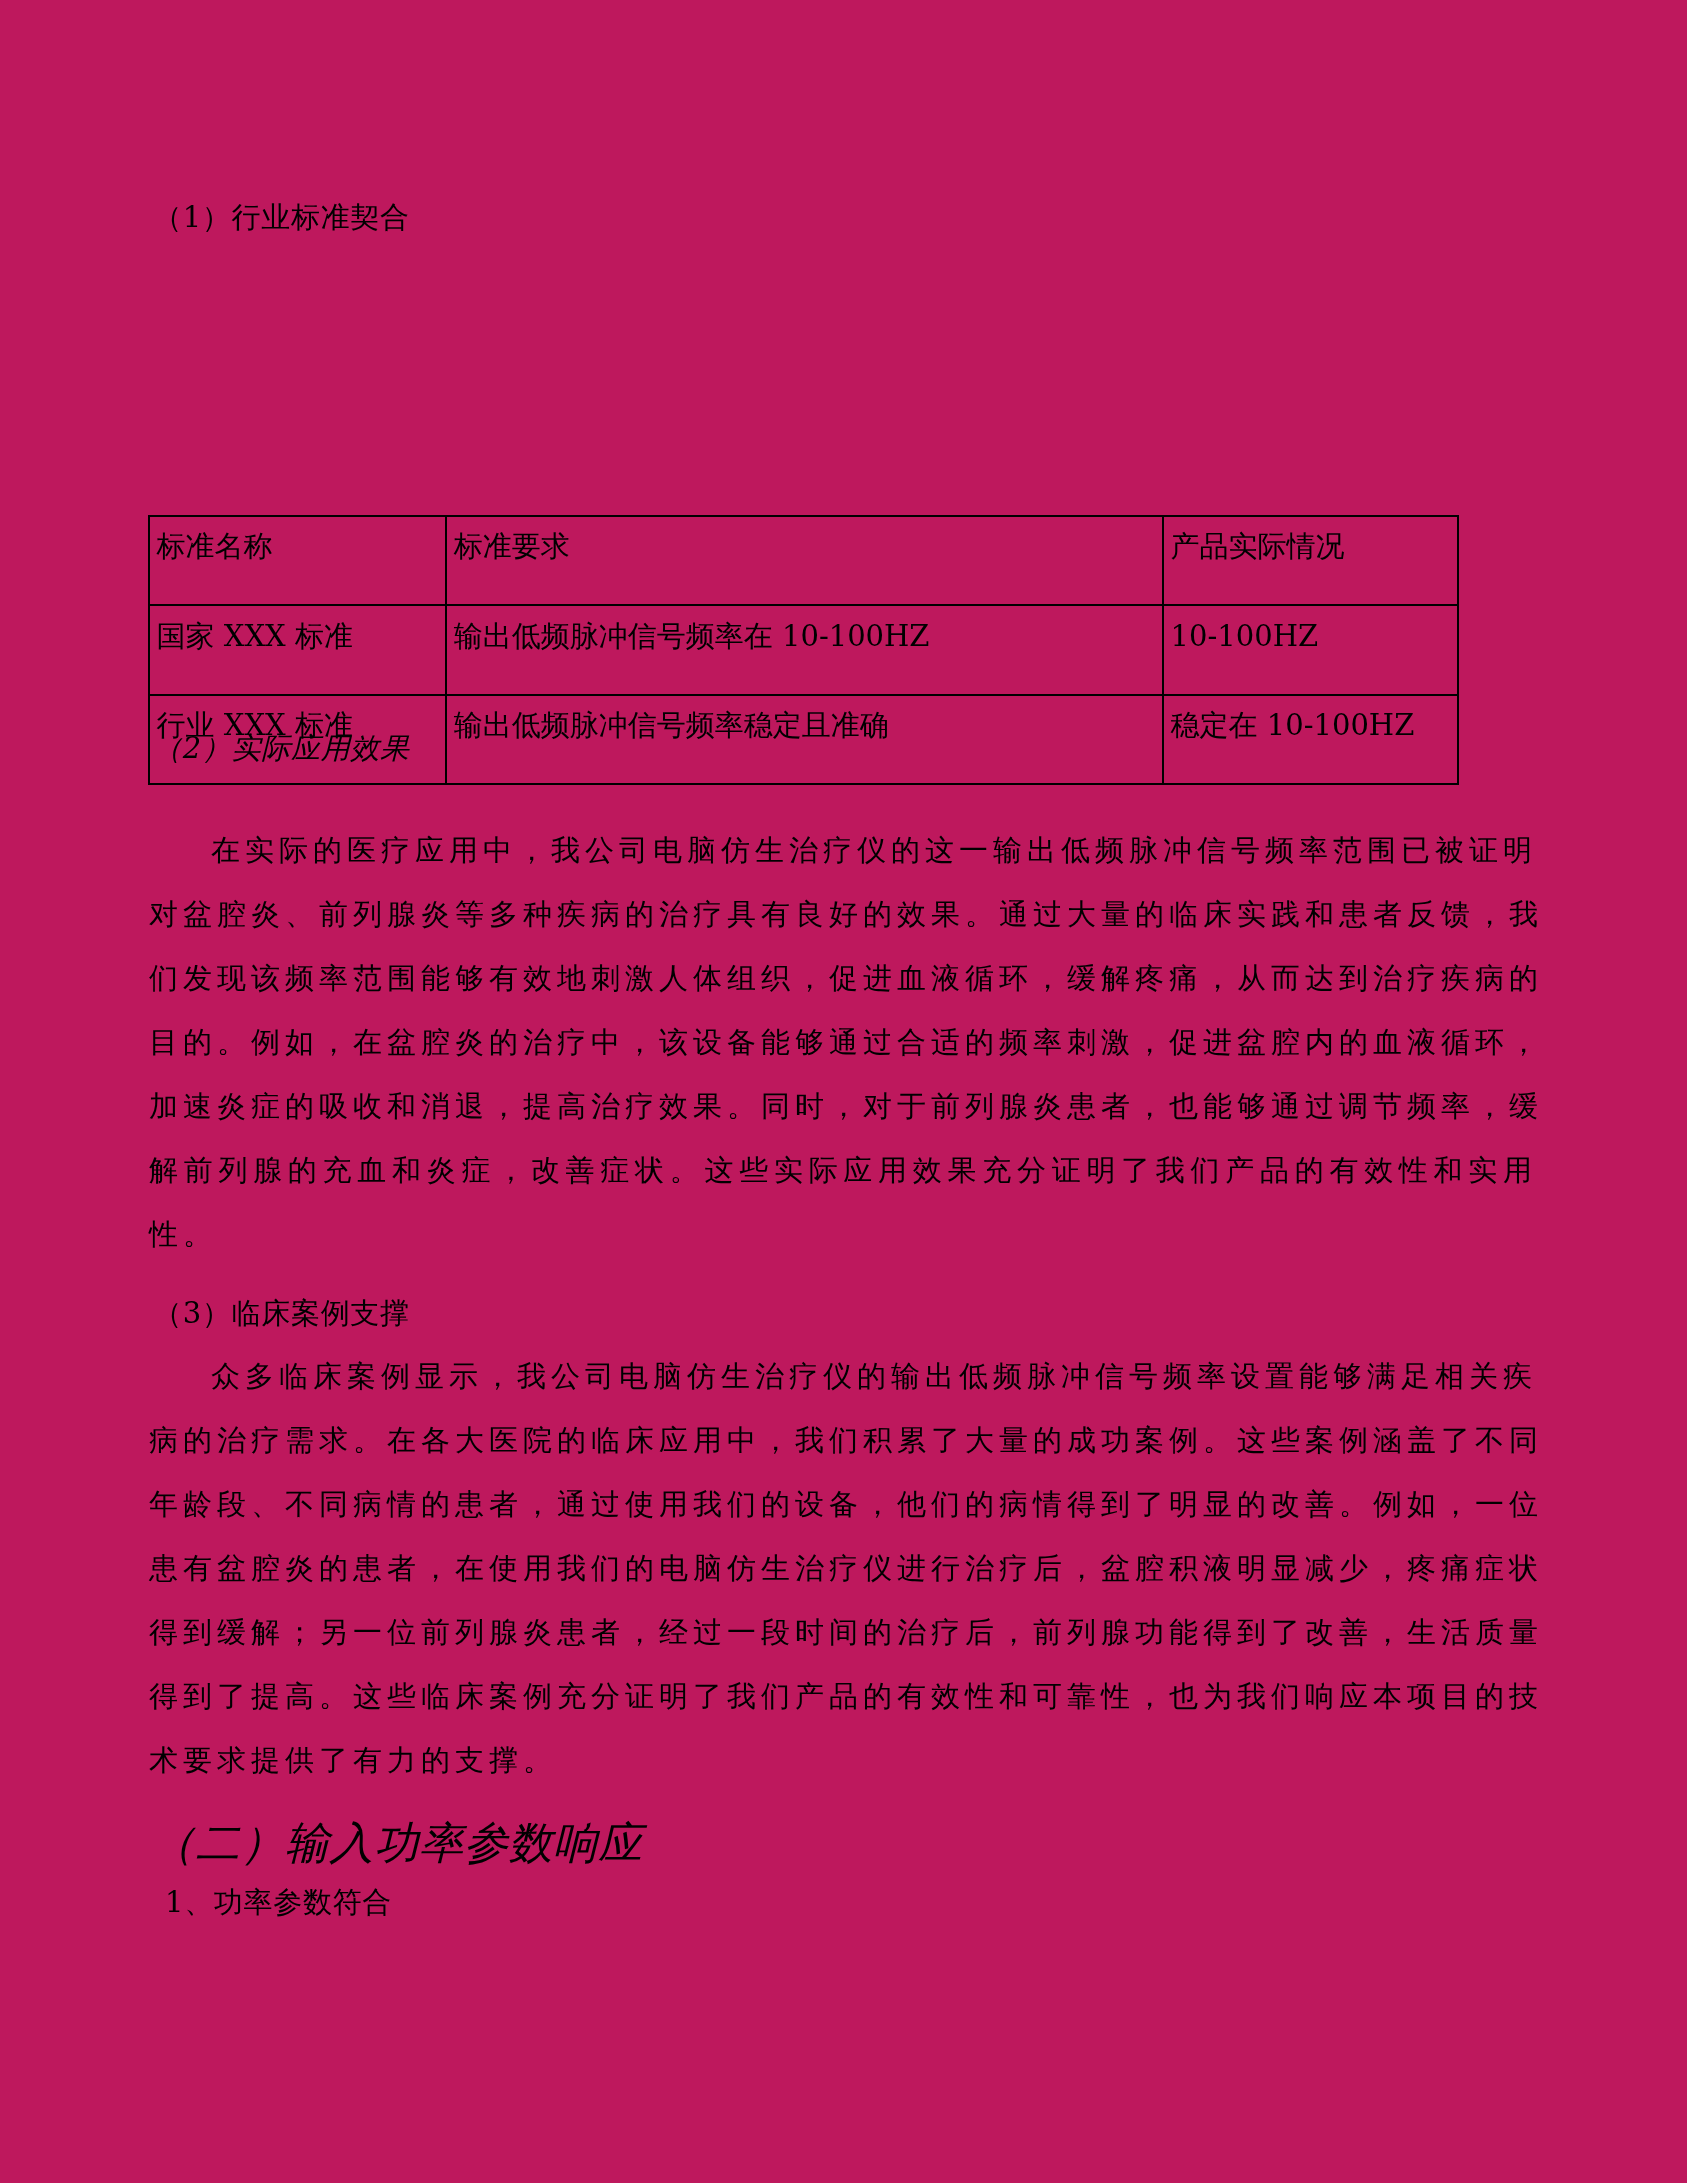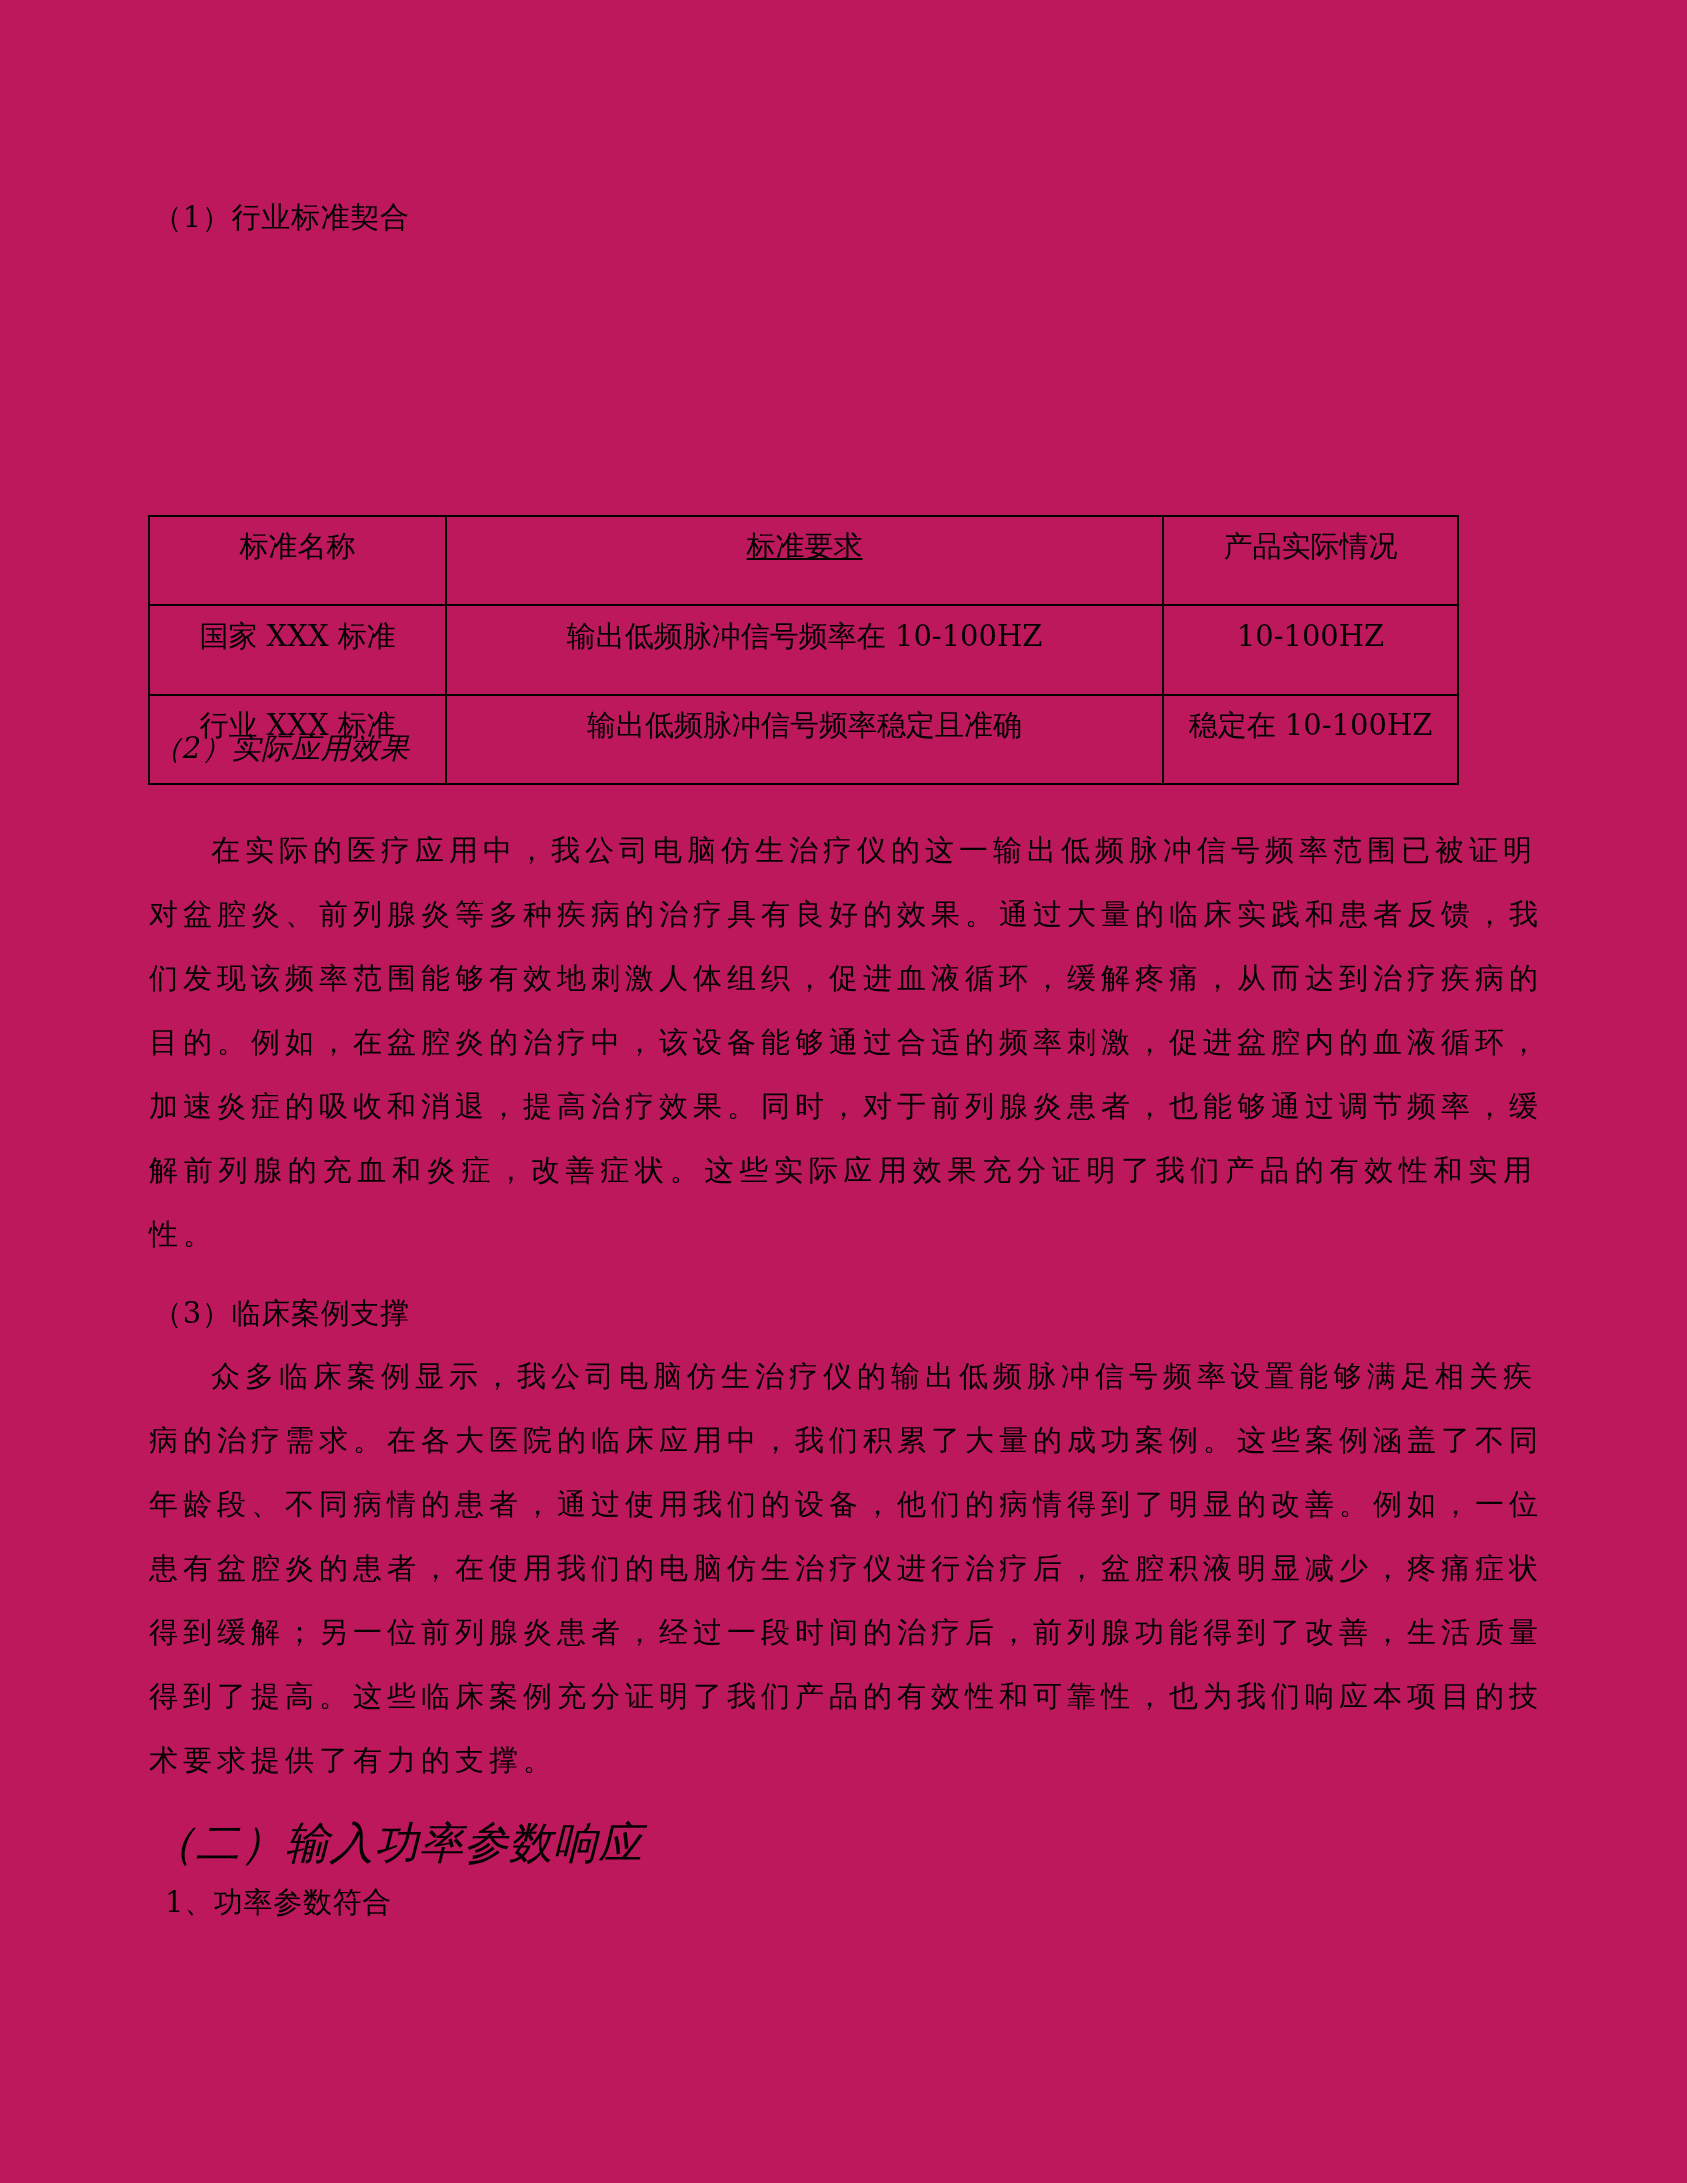--- a/index.html
+++ b/index.html
@@ -57,29 +57,29 @@
       left: 148px;
       top: 515px;
       width: 1311px;
       border-collapse: collapse;
       font-size: 29px;
     }
     table.std td, table.std th {
       border: 2px solid #000;
       height: 78px;
       vertical-align: top;
-      text-align: center;
+      text-align: left;
       padding: 9.3px 6.6px 0 6.6px;
       font-weight: normal;
       line-height: 40px;
       white-space: nowrap;
       margin-top: 20px;
     }
     .col1 { width: 292px; }
-    .col2 { width: 728px; text-decoration: underline; }
+    .col2 { width: 728px; }
     .col3 { width: 284px; }
 
     .section-heading {
       position: absolute;
       left: 151px;
       top: 1821px;
       font-size: 44px;
       line-height: 44px;
       white-space: nowrap;
       letter-spacing: 0.7px;

